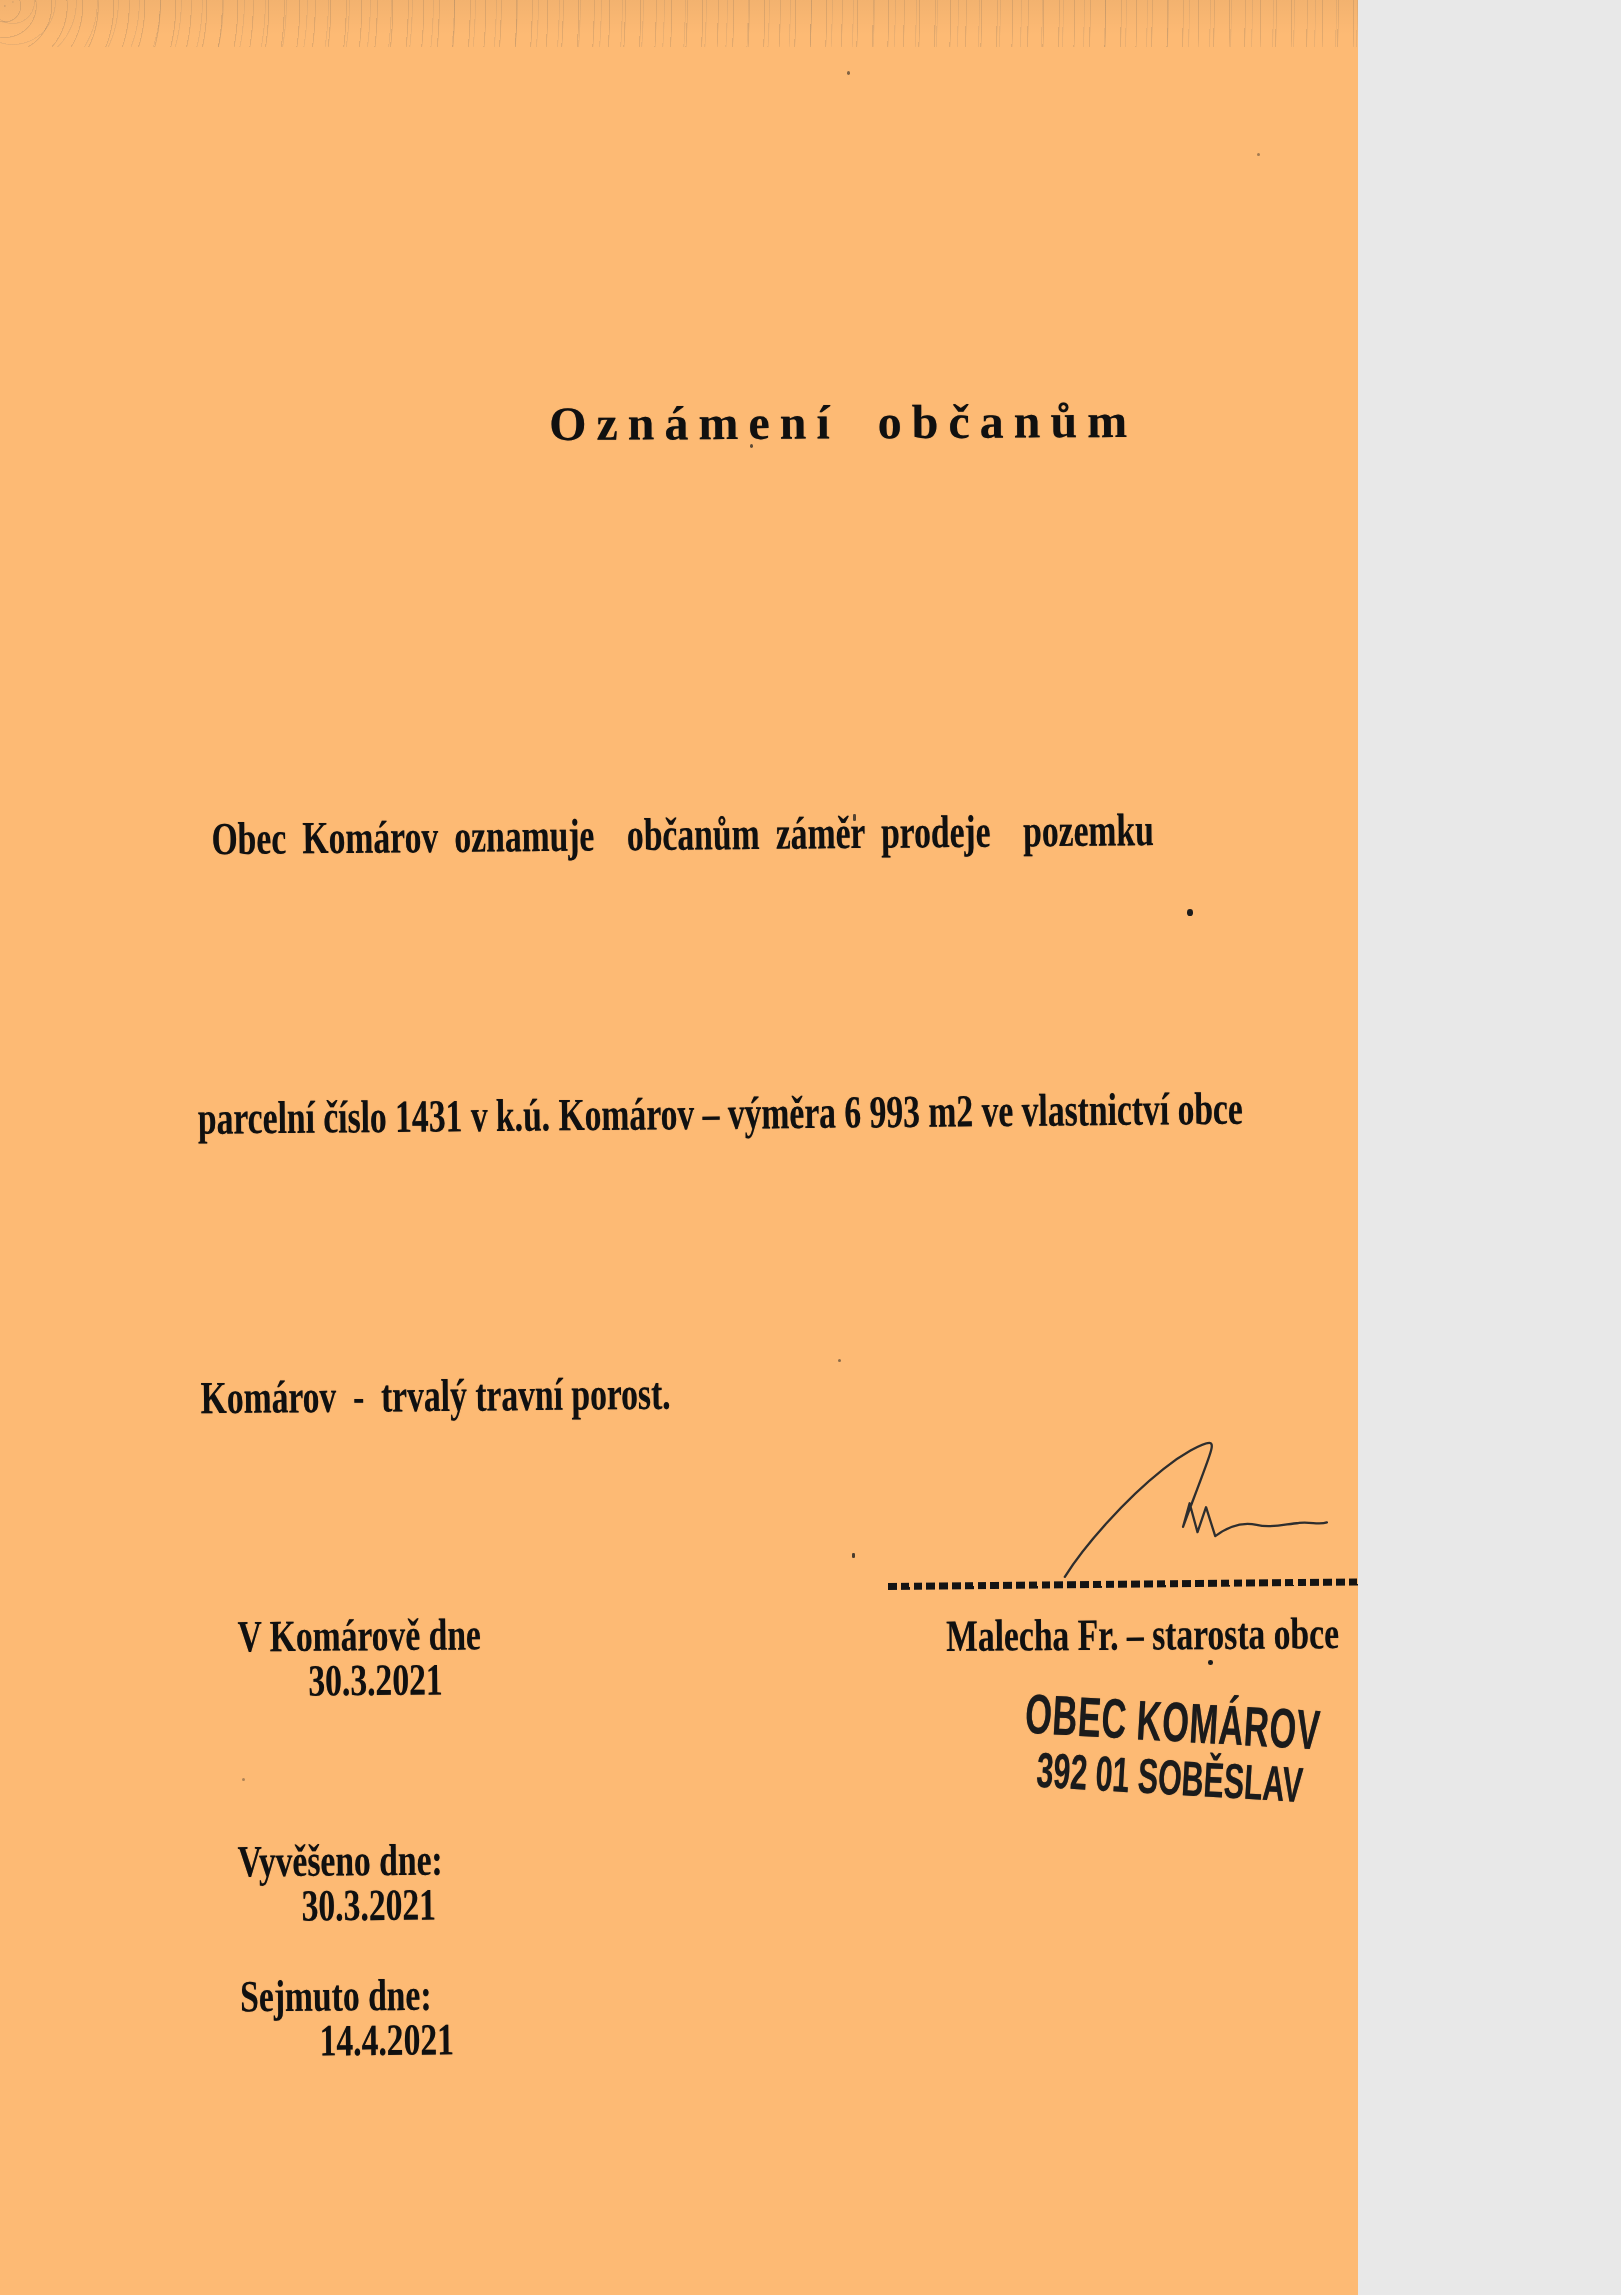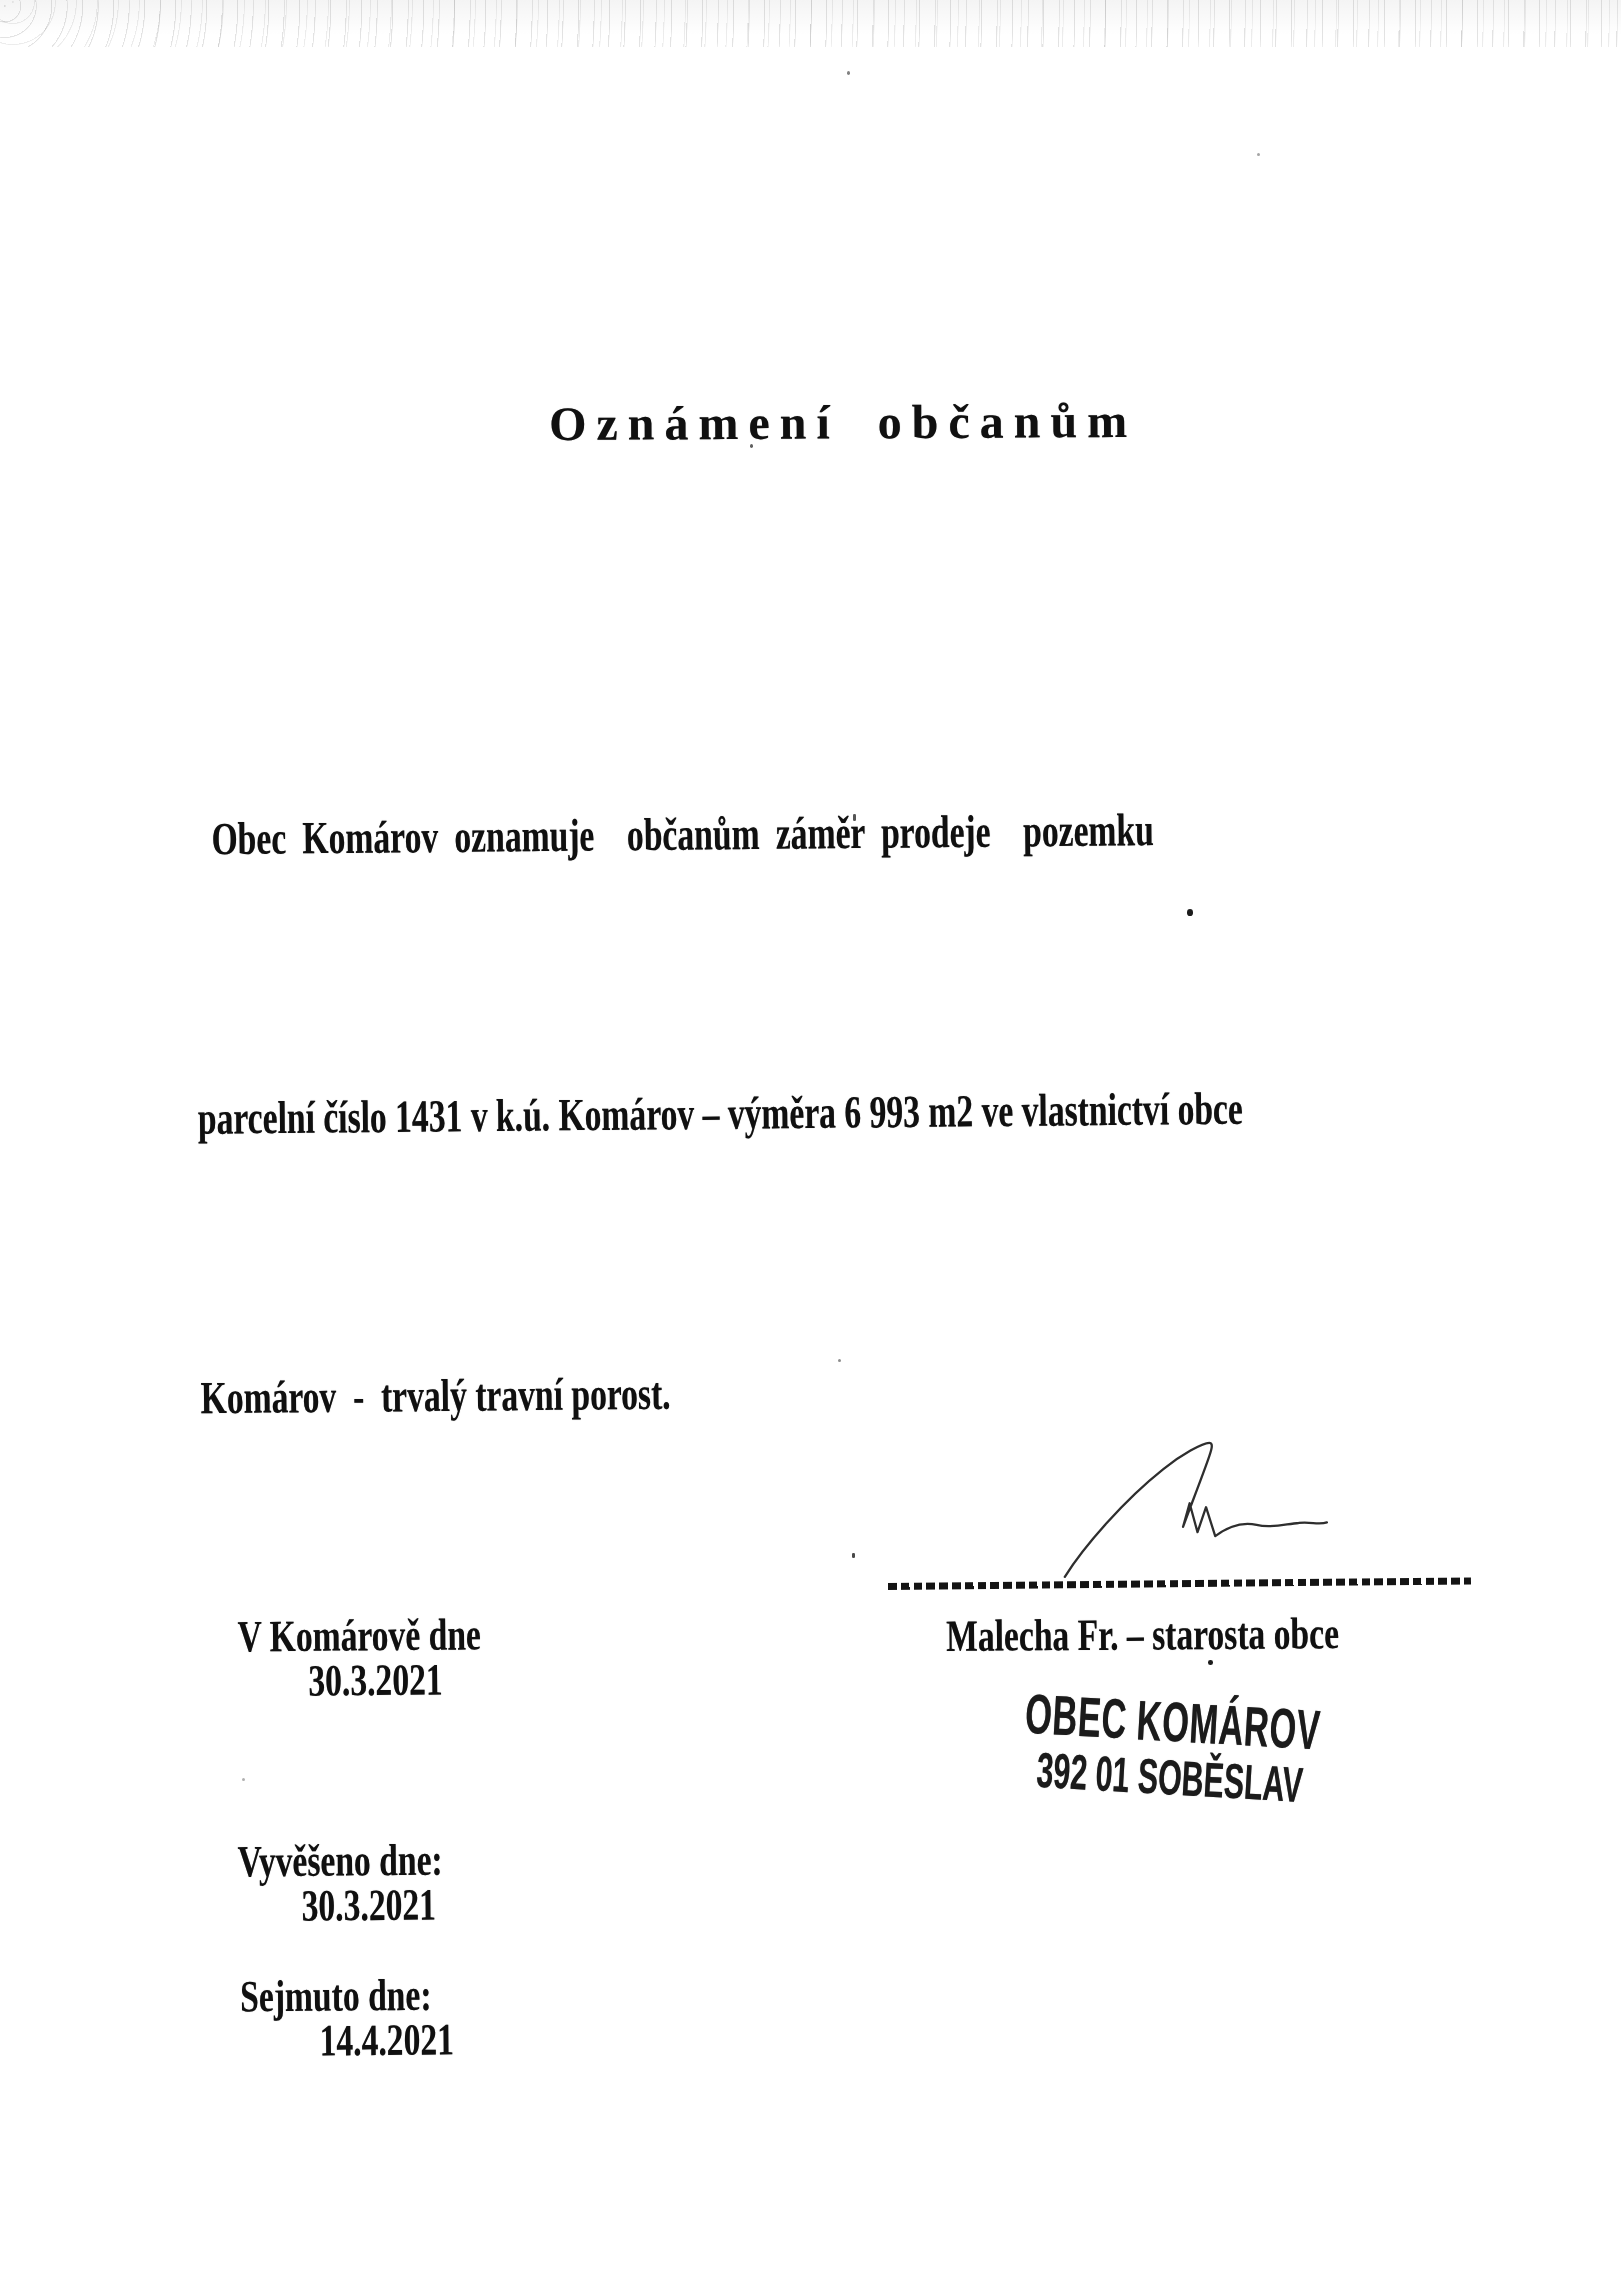--- a/index.html
+++ b/index.html
@@ -2,23 +2,23 @@
 <html style="font-size:10.8px"><head>
 <meta charset="utf-8">
 <style>
   html, body {
     margin: 0;
     padding: 0;
     background: #e8e8e8;
   }
   .page {
     position: relative;
-    width: 1621px;
+    width: 1358px;
     height: 2295px;
-    background: #ffffff;
+    background: #fdba74;
     overflow: hidden;
     font-family: "Liberation Serif", "DejaVu Serif", serif;
   }
   
   .scan-band {
     position: absolute;
     left: 0; top: 0;
     width: 100%; height: 47px;
     background-image:
       repeating-radial-gradient(circle at 4.7px 6px, rgba(80,80,80,0.16) 0 0.7px, transparent 1.3px 15.5px),

